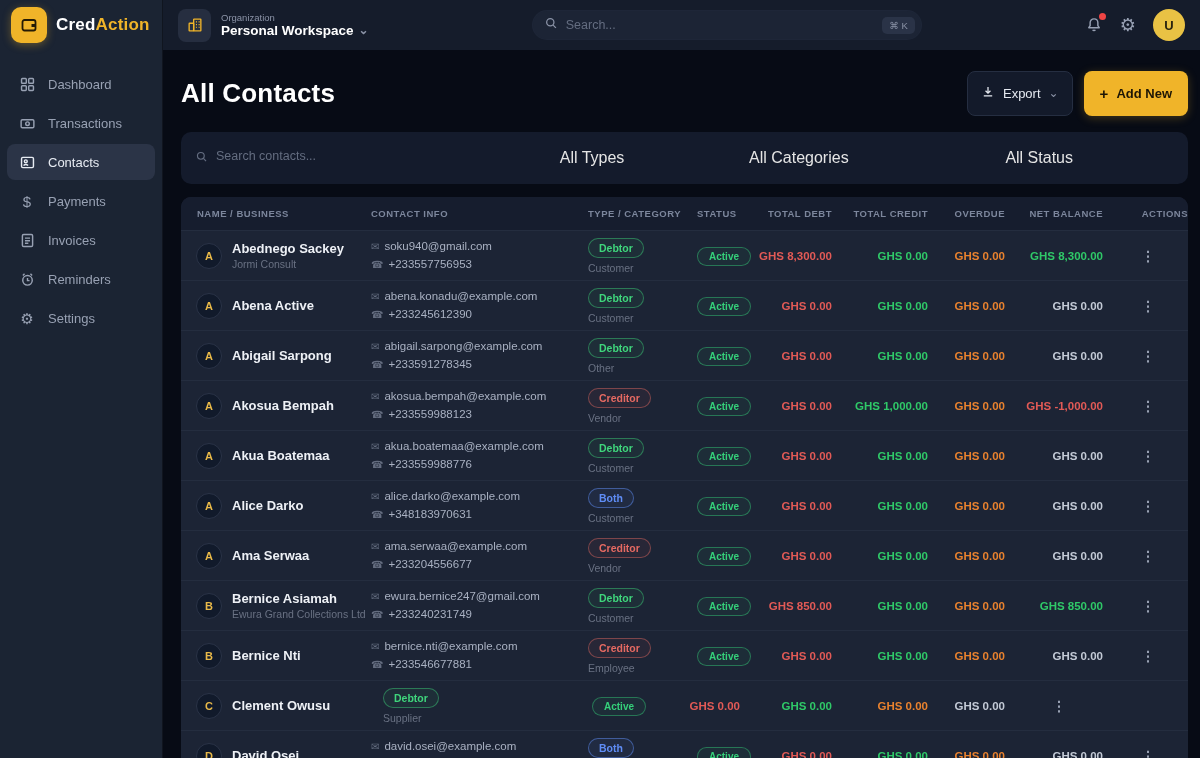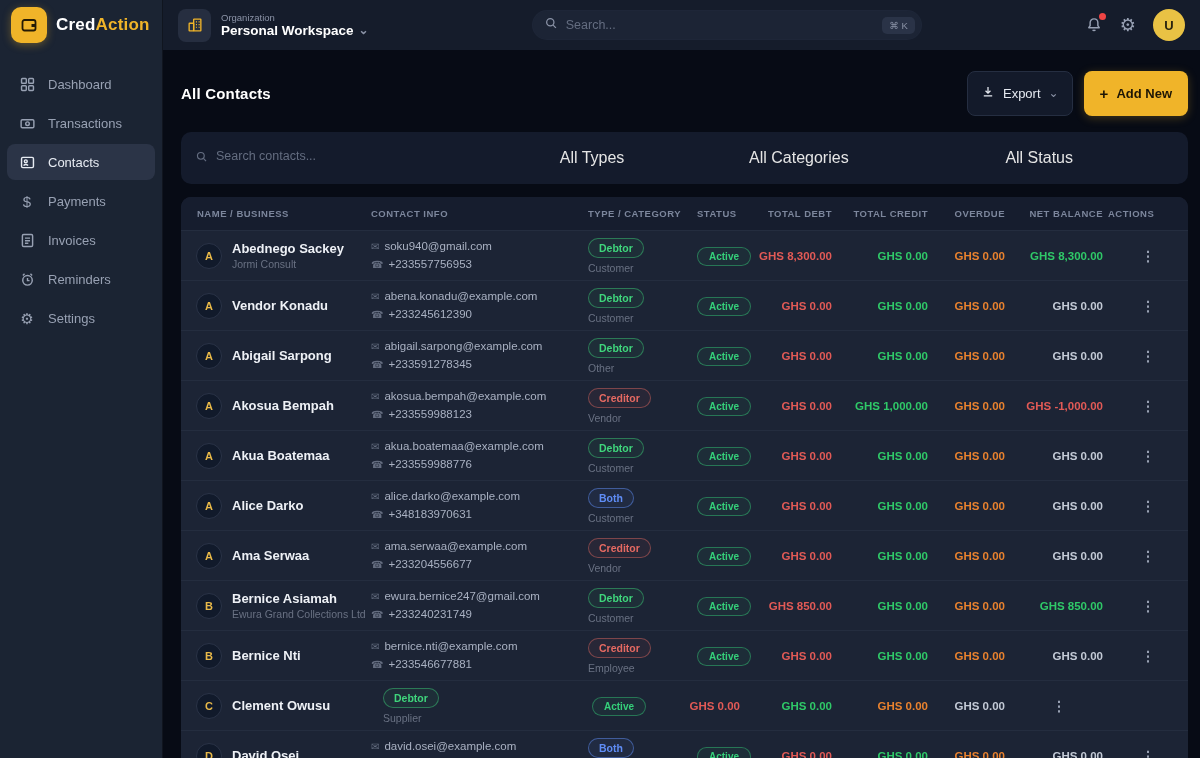--- a/index.html
+++ b/index.html
@@ -33,21 +33,21 @@
   .kbd { background:#2a3347; border-radius:5px; color:#8b93a7; font-size:9.5px; padding:3px 7px; white-space:nowrap; }
   .top-actions { display:flex; align-items:center; gap:17px; }
   .iconbtn { position:relative; cursor:pointer; display:flex; color:#97a0b3; }
   .dot { position:absolute; top:-3px; right:-3px; width:7px; height:7px; border-radius:50%; background:#ef4444; }
   .gear-glyph { font-size:18px; color:#97a0b3; line-height:1; }
   .avatar { width:32px; height:32px; border-radius:50%; background:#e9c244; color:#2a2410; font-weight:bold; font-size:13px; display:flex; align-items:center; justify-content:center; cursor:pointer; }
 
   
   .content { flex:1; padding:0 12px 0 18px; min-height:0; }
   .page-head { display:flex; align-items:center; justify-content:space-between; padding:21px 0 16px; }
-  .page-title { font-size:15px; font-weight:bold; color:#ffffff; letter-spacing:.2px; }
+  .page-title { font-size:26px; font-weight:bold; color:#ffffff; letter-spacing:.2px; }
   .head-actions { display:flex; gap:11px; }
   .btn { display:flex; align-items:center; gap:8px; border-radius:8px; font-size:13px; cursor:pointer; border:none; font-family:inherit; }
   .btn-export { background:#131a2a; border:1px solid #252e41; color:#e6eaf1; padding:13px 13px; }
   .btn-add { background:#f0b429; color:#1d1605; font-weight:bold; padding:8px 16px; box-shadow:0 2px 10px rgba(240,180,41,.25); }
   .plus-glyph { font-size:15px; font-weight:bold; line-height:1; }
 
   
   .filter-bar { background:#141b2c; border-radius:10px; height:52px; display:flex; align-items:center; padding:0 115px 0 14px; }
   .filt-search { width:205px; display:flex; align-items:flex-start; gap:8px; color:#646d80; }
   .filt-search input { background:transparent; border:none; outline:none; color:#cfd5e1; font-size:12.5px; width:150px; font-family:inherit; }
@@ -55,21 +55,21 @@
   .filt { flex:1; text-align:right; color:#e5e5e5; font-size:16px; cursor:pointer; }
 
   
   .table-card { background:#1c2435; border-radius:10px 10px 0 0; margin-top:13px; overflow:hidden; }
   .tgrid { display:grid; grid-template-columns:190px 205px 105px 64px 92px 96px 77px 98px 80px; align-items:center; }
   .thead { background:#161d2e; height:33px; color:#7c869c; font-size:9.5px; font-weight:bold; letter-spacing:.5px; }
   .thead .th:first-child { padding-left:16px; }
   .th-type { padding-left:12px; }
   .th-status { padding-left:16px; }
   .th-right { text-align:right; padding-right:5px; }
-  .th-center { text-align:left; }
+  .th-center { text-align:right; }
   .trow { height:50px; border-top:1px solid #242d3f; }
   .c-name { display:flex; align-items:center; gap:10px; padding-left:15px; min-width:0; }
   .avatar-cell { width:26px; height:26px; border-radius:50%; background:#111a2b; border:1px solid #2a3347; color:#e8b949; font-size:11px; font-weight:bold; display:flex; align-items:center; justify-content:center; flex-shrink:0; }
   .nm { font-size:13px; font-weight:600; color:#eef1f6; white-space:nowrap; }
   .biz { font-size:10.5px; color:#697183; margin-top:2px; white-space:nowrap; }
   .biz:empty { display:none; }
   .c-contact { font-size:11.5px; color:#a9b1c2; line-height:1.55; }
   .ci { color:#646d80; font-size:10px; margin-right:5px; }
   .c-type { padding-left:12px; }
   .cat { font-size:10.5px; color:#697183; margin-top:4px; }
@@ -279,21 +279,21 @@
             <div class="money credit">GHS 0.00</div>
             <div class="money over">GHS 0.00</div>
             <div class="money net positive">GHS 8,300.00</div>
             <div class="c-actions">⋮</div>
           </div>
 
           <div class="tgrid trow">
             <div class="c-name">
               <div class="avatar-cell">A</div>
               <div>
-                <div class="nm">Vendor Konadu</div>
+                <div class="nm">Abena Active</div>
 
               </div>
             </div>
             <div class="c-contact">
               <div><span class="ci">✉</span><span>abena.konadu@example.com</span></div>
               <div><span class="ci">☎</span><span>+233245612390</span></div>
             </div>
             <div class="c-type">
               <span class="pill debtor">Debtor</span>
               <div class="cat">Customer</div>

